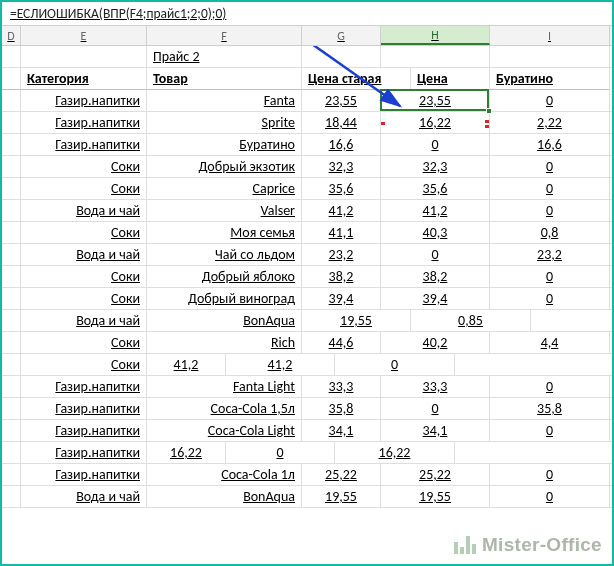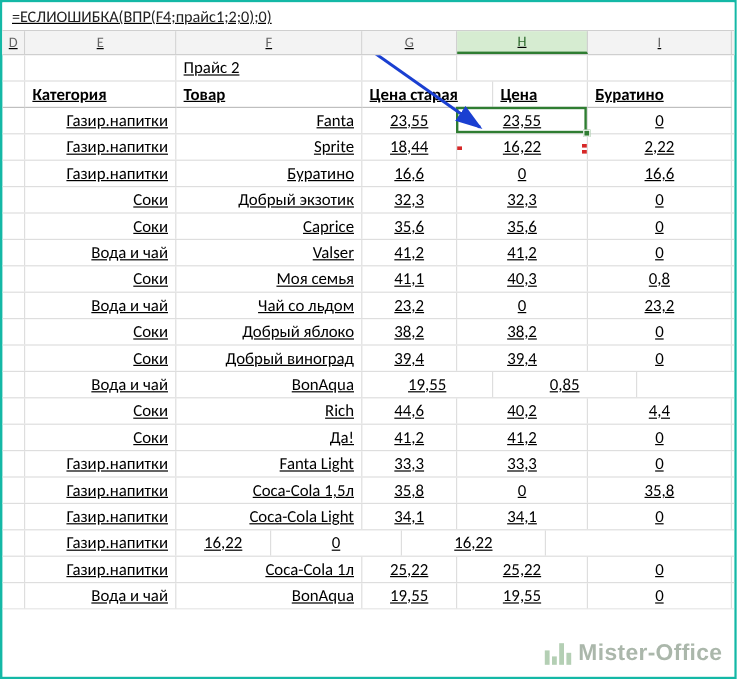--- a/index.html
+++ b/index.html
@@ -164,21 +164,20 @@
           <div class="cell col-D"></div>
           <div class="cell col-E">Соки</div>
           <div class="cell col-F">Rich</div>
           <div class="cell col-G">44,6</div>
           <div class="cell col-H">40,2</div>
           <div class="cell col-I">4,4</div>
         </div>
         <div class="row data-row">
           <div class="cell col-D"></div>
           <div class="cell col-E">Соки</div>
-          <div class="cell col-F">Да!</div>
           <div class="cell col-G">41,2</div>
           <div class="cell col-H">41,2</div>
           <div class="cell col-I">0</div>
         </div>
         <div class="row data-row">
           <div class="cell col-D"></div>
           <div class="cell col-E">Газир.напитки</div>
           <div class="cell col-F">Fanta Light</div>
           <div class="cell col-G">33,3</div>
           <div class="cell col-H">33,3</div>

